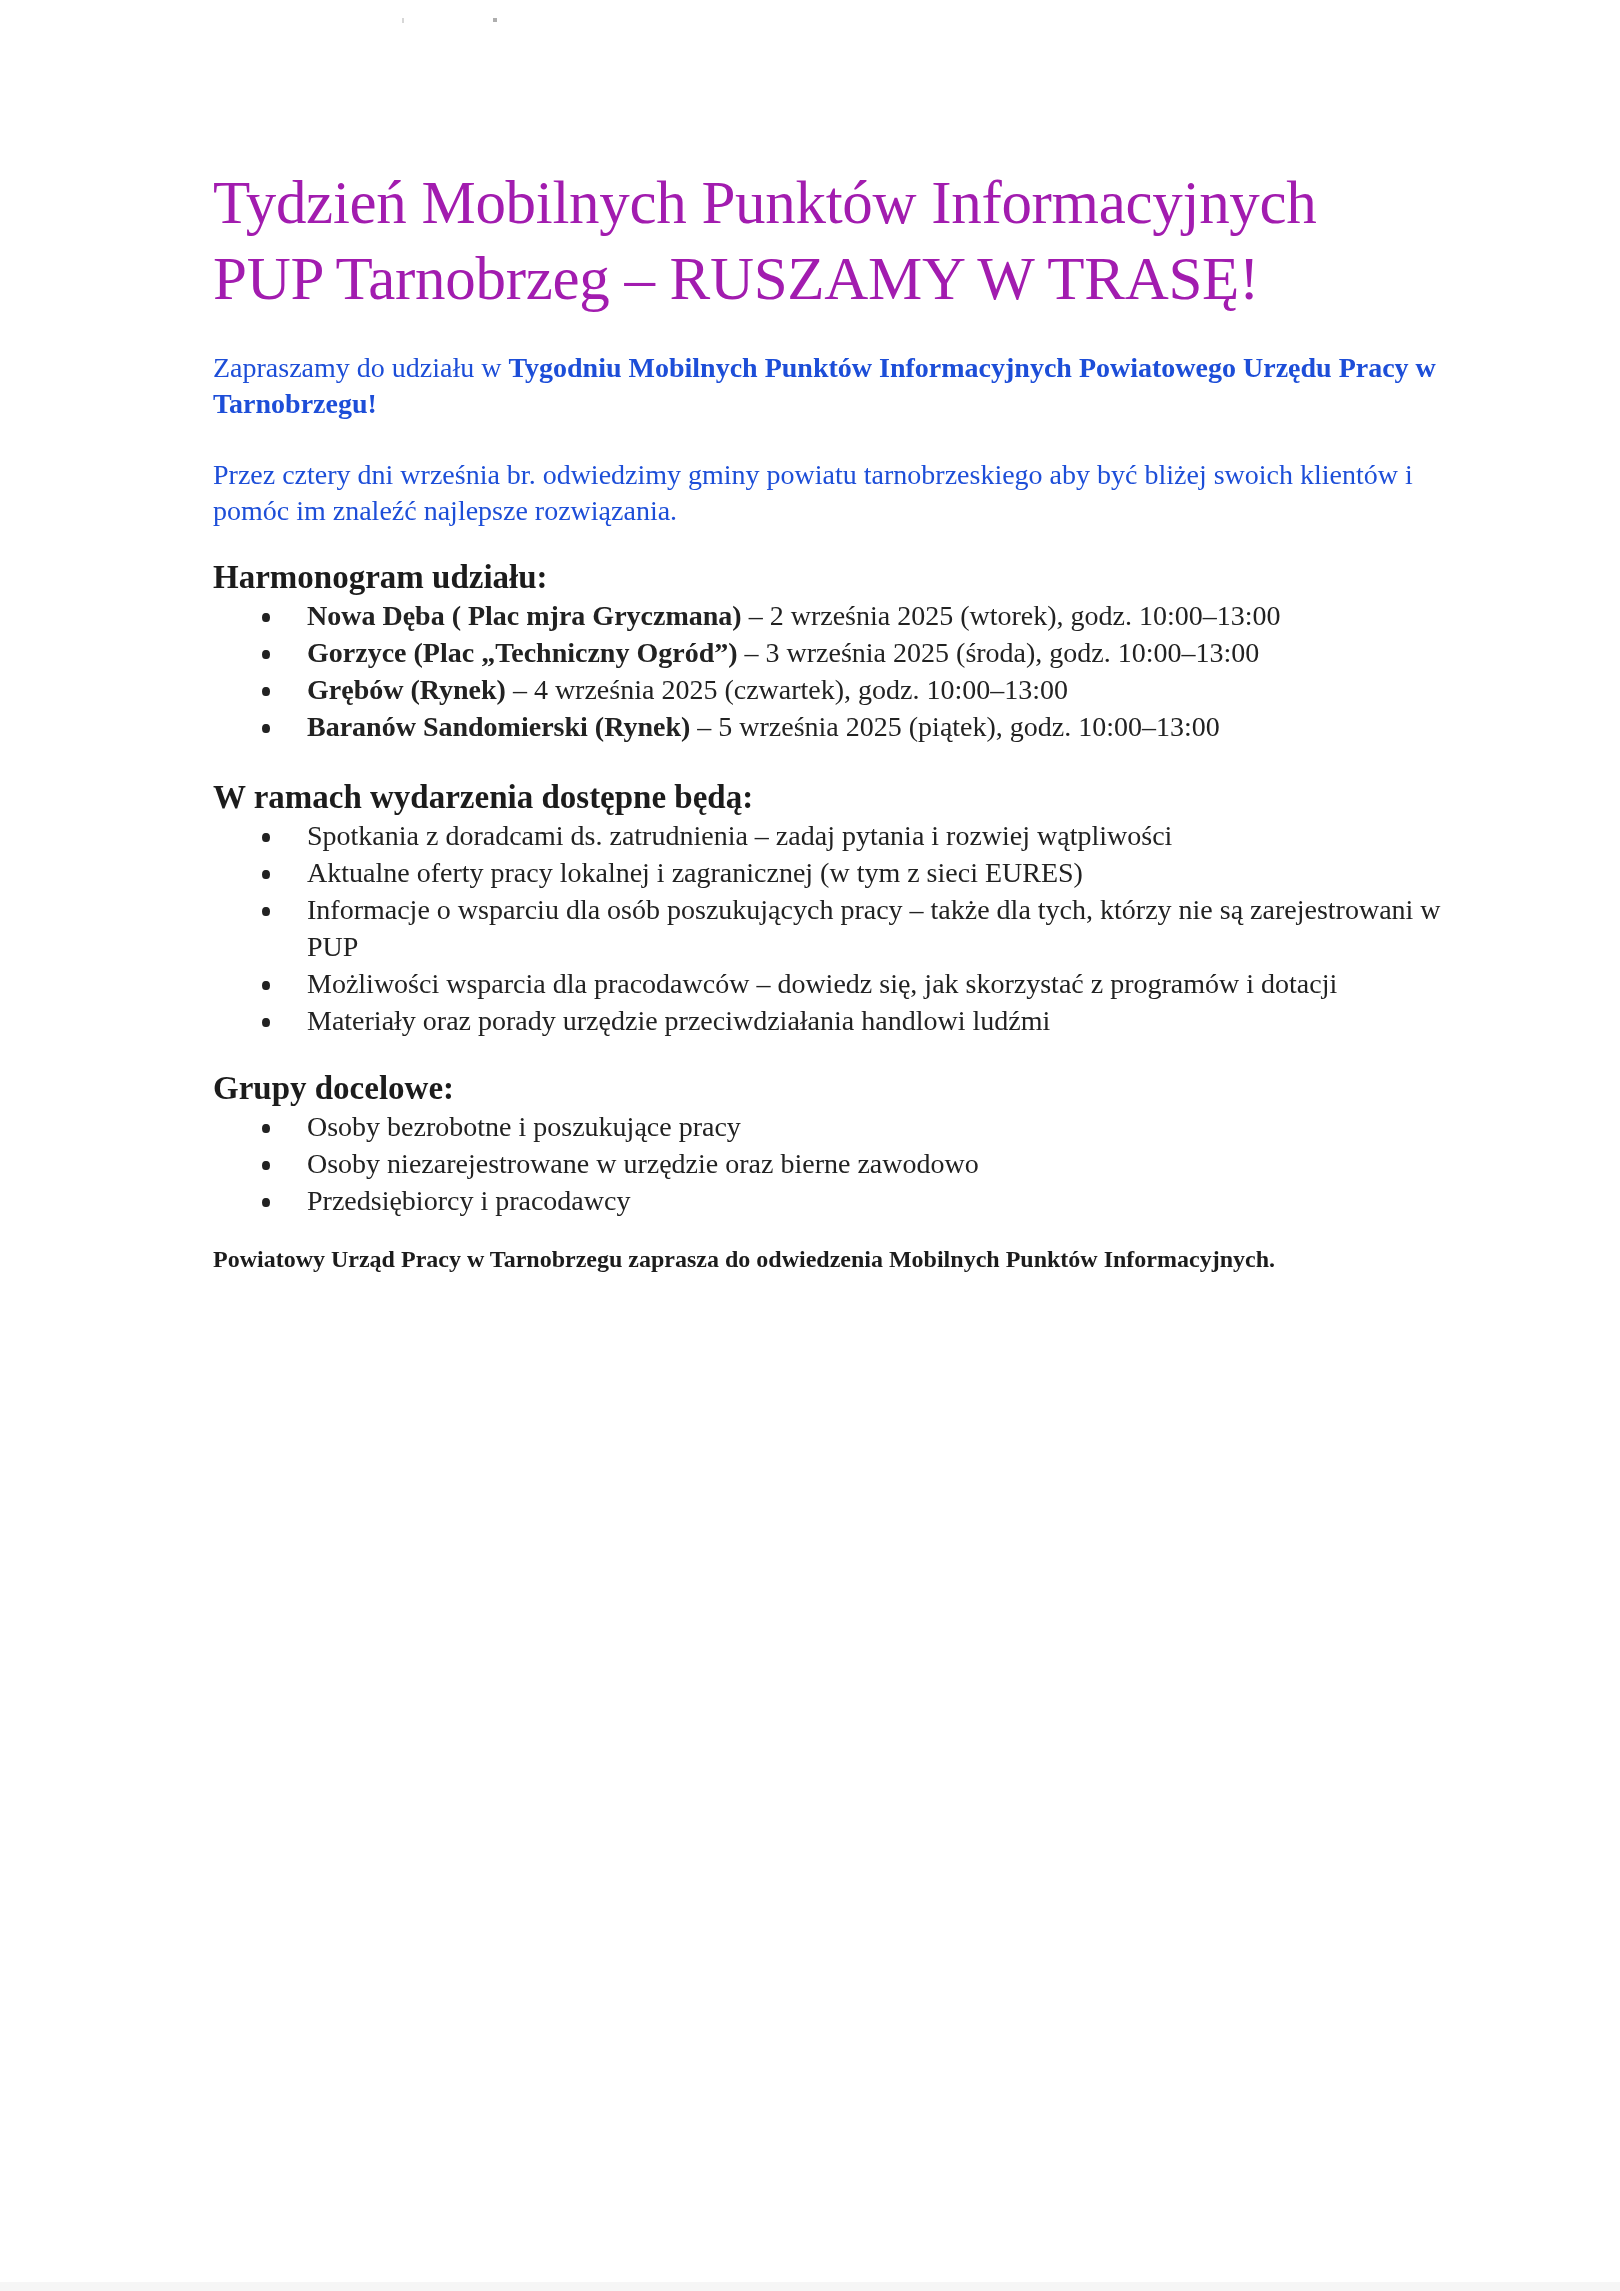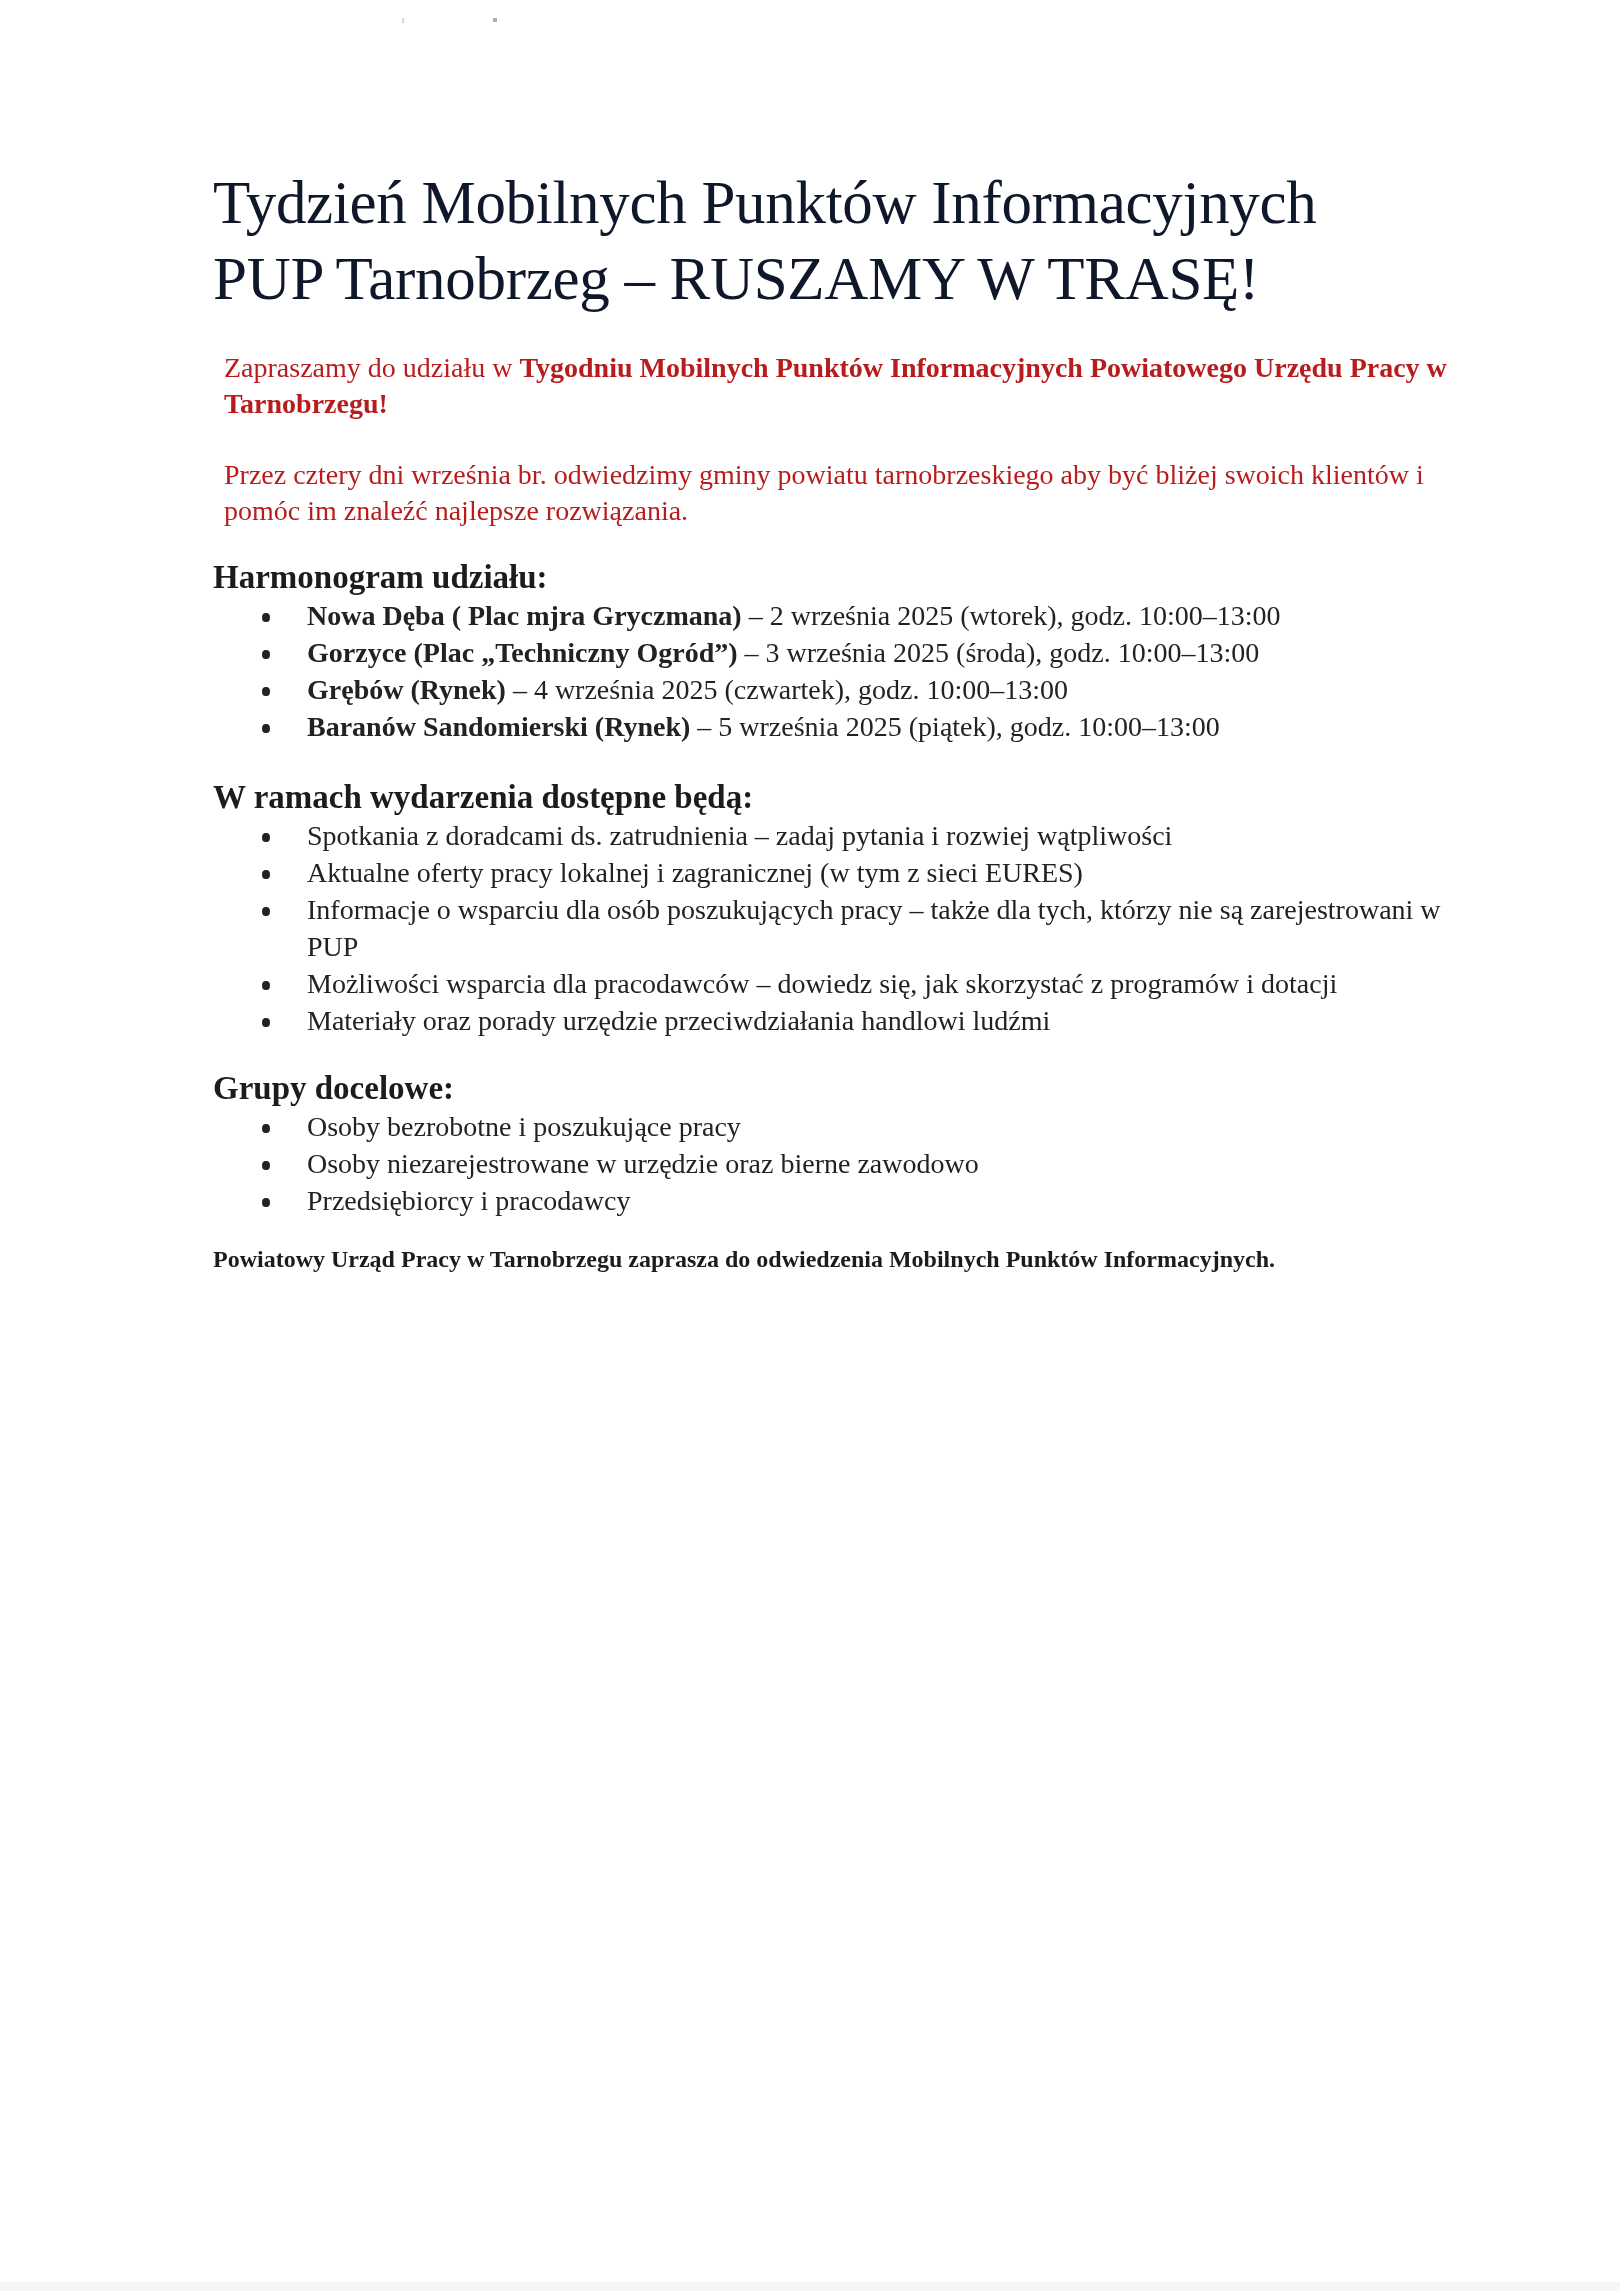--- a/index.html
+++ b/index.html
@@ -23,28 +23,28 @@
       position: absolute;
       left: 213px;
       top: 165px;
       width: 1255px;
     }
     .title {
       font-size: 61px;
       line-height: 76px;
       font-weight: normal;
       margin: 0;
-      color: #0f172a;
+      color: #a21caf;
       letter-spacing: -0.3px;
     }
     .p {
       font-size: 28px;
       line-height: 36px;
-      margin: 11px;
-      color: #b91c1c;
+      margin: 0;
+      color: #1d4ed8;
     }
     .intro { margin-top: 33px; }
     .intro2 { margin-top: 35px; }
     .heading {
       font-size: 33px;
       font-weight: bold;
       line-height: 39px;
       margin: 0;
       color: #1c1c1c;
     }

